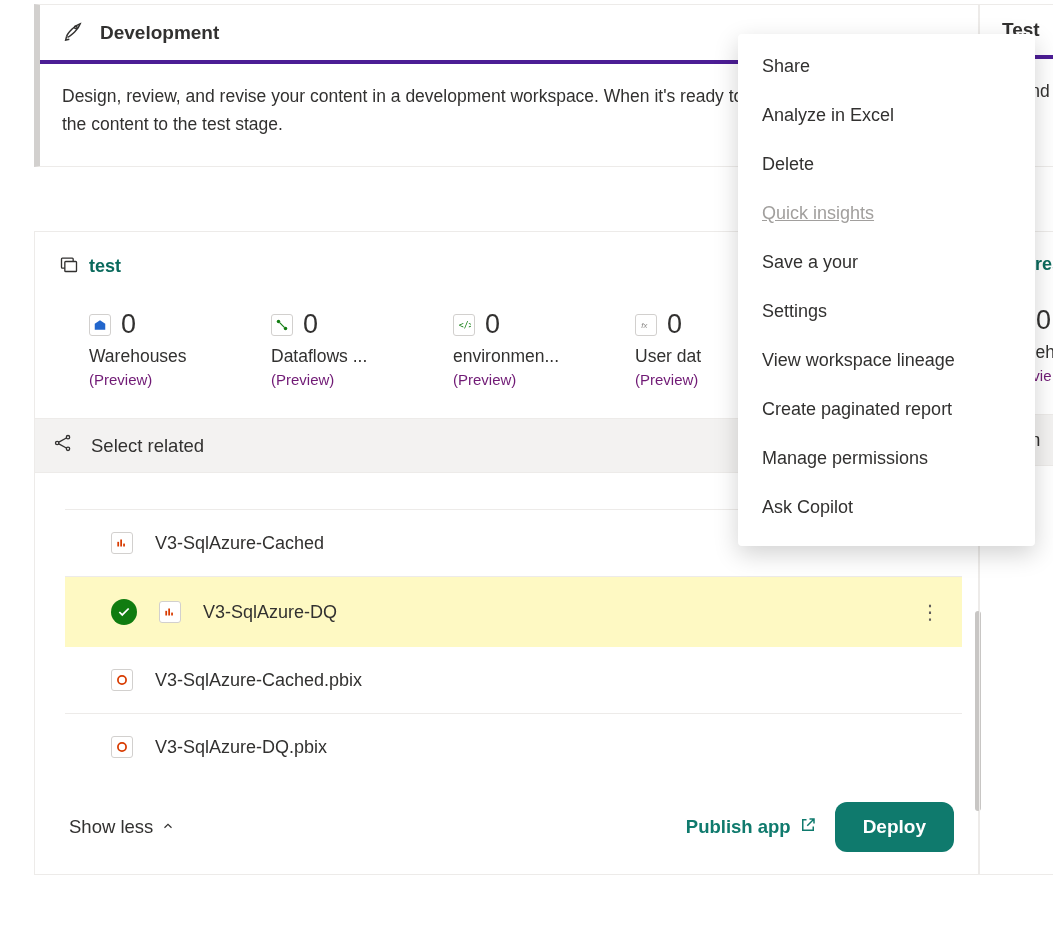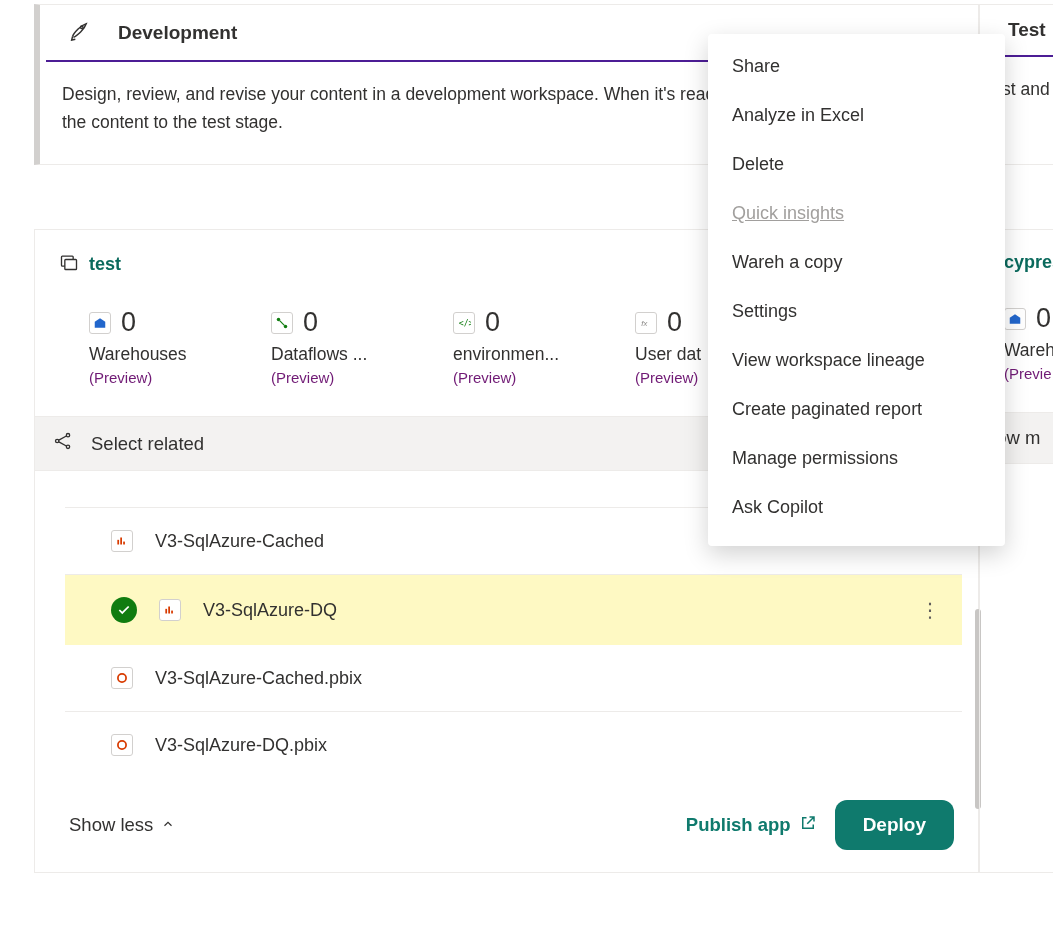--- a/index.html
+++ b/index.html
@@ -20,26 +20,25 @@
     margin: 4px 0 0 34px;
   }
   .stage-card.secondary {
     flex: 0 0 auto;
     border-left: 1px solid #edebe9;
     margin-left: 0;
   }
   .stage-header {
     display: flex;
     align-items: center;
-    gap: 28px;
+    gap: 16px;
     padding: 14px 22px;
-    border-bottom: 2px solid #4c1d95;
+    border-bottom: 4px solid #4c1d95;
     font-size: 19px;
     font-weight: 700;
-    margin-left: 6px;
   }
   .stage-desc {
     padding: 18px 22px 28px;
     font-size: 17.5px;
     color: #323130;
     line-height: 1.6;
     white-space: normal;
   }
 
   .workspace-row { display: flex; gap: 0; margin-top: 64px;}
@@ -131,21 +130,21 @@
     color: #fff;
     font-size: 19px;
     font-weight: 600;
     padding: 14px 28px;
     border-radius: 12px;
     border: none;
     cursor:pointer;
   }
   .context-menu {
     position: absolute;
-    top: 34px; left: 708px;
+    top: 34px; left: 738px;
     width: 297px;
     background: #fff;
     box-shadow: 0 8px 24px rgba(0,0,0,.18);
     border-radius: 4px;
     padding: 8px 0 14px;
     z-index: 50;
   }
   .menu-item {
     padding: 14px 24px;
     font-size: 18px;
@@ -354,19 +353,19 @@
       <span>how m</span>
     </div>
   </div>
 </div>
 
 <div class="context-menu" id="ctx">
     <div class="menu-item">Share</div>
     <div class="menu-item">Analyze in Excel</div>
     <div class="menu-item">Delete</div>
     <div class="menu-item disabled">Quick insights</div>
-    <div class="menu-item">Wareh a copy</div>
+    <div class="menu-item">Save a your</div>
     <div class="menu-item">Settings</div>
     <div class="menu-item">View workspace lineage</div>
     <div class="menu-item">Create paginated report</div>
     <div class="menu-item">Manage permissions</div>
     <div class="menu-item">Ask Copilot</div>
   </div>
 
 </body></html>

